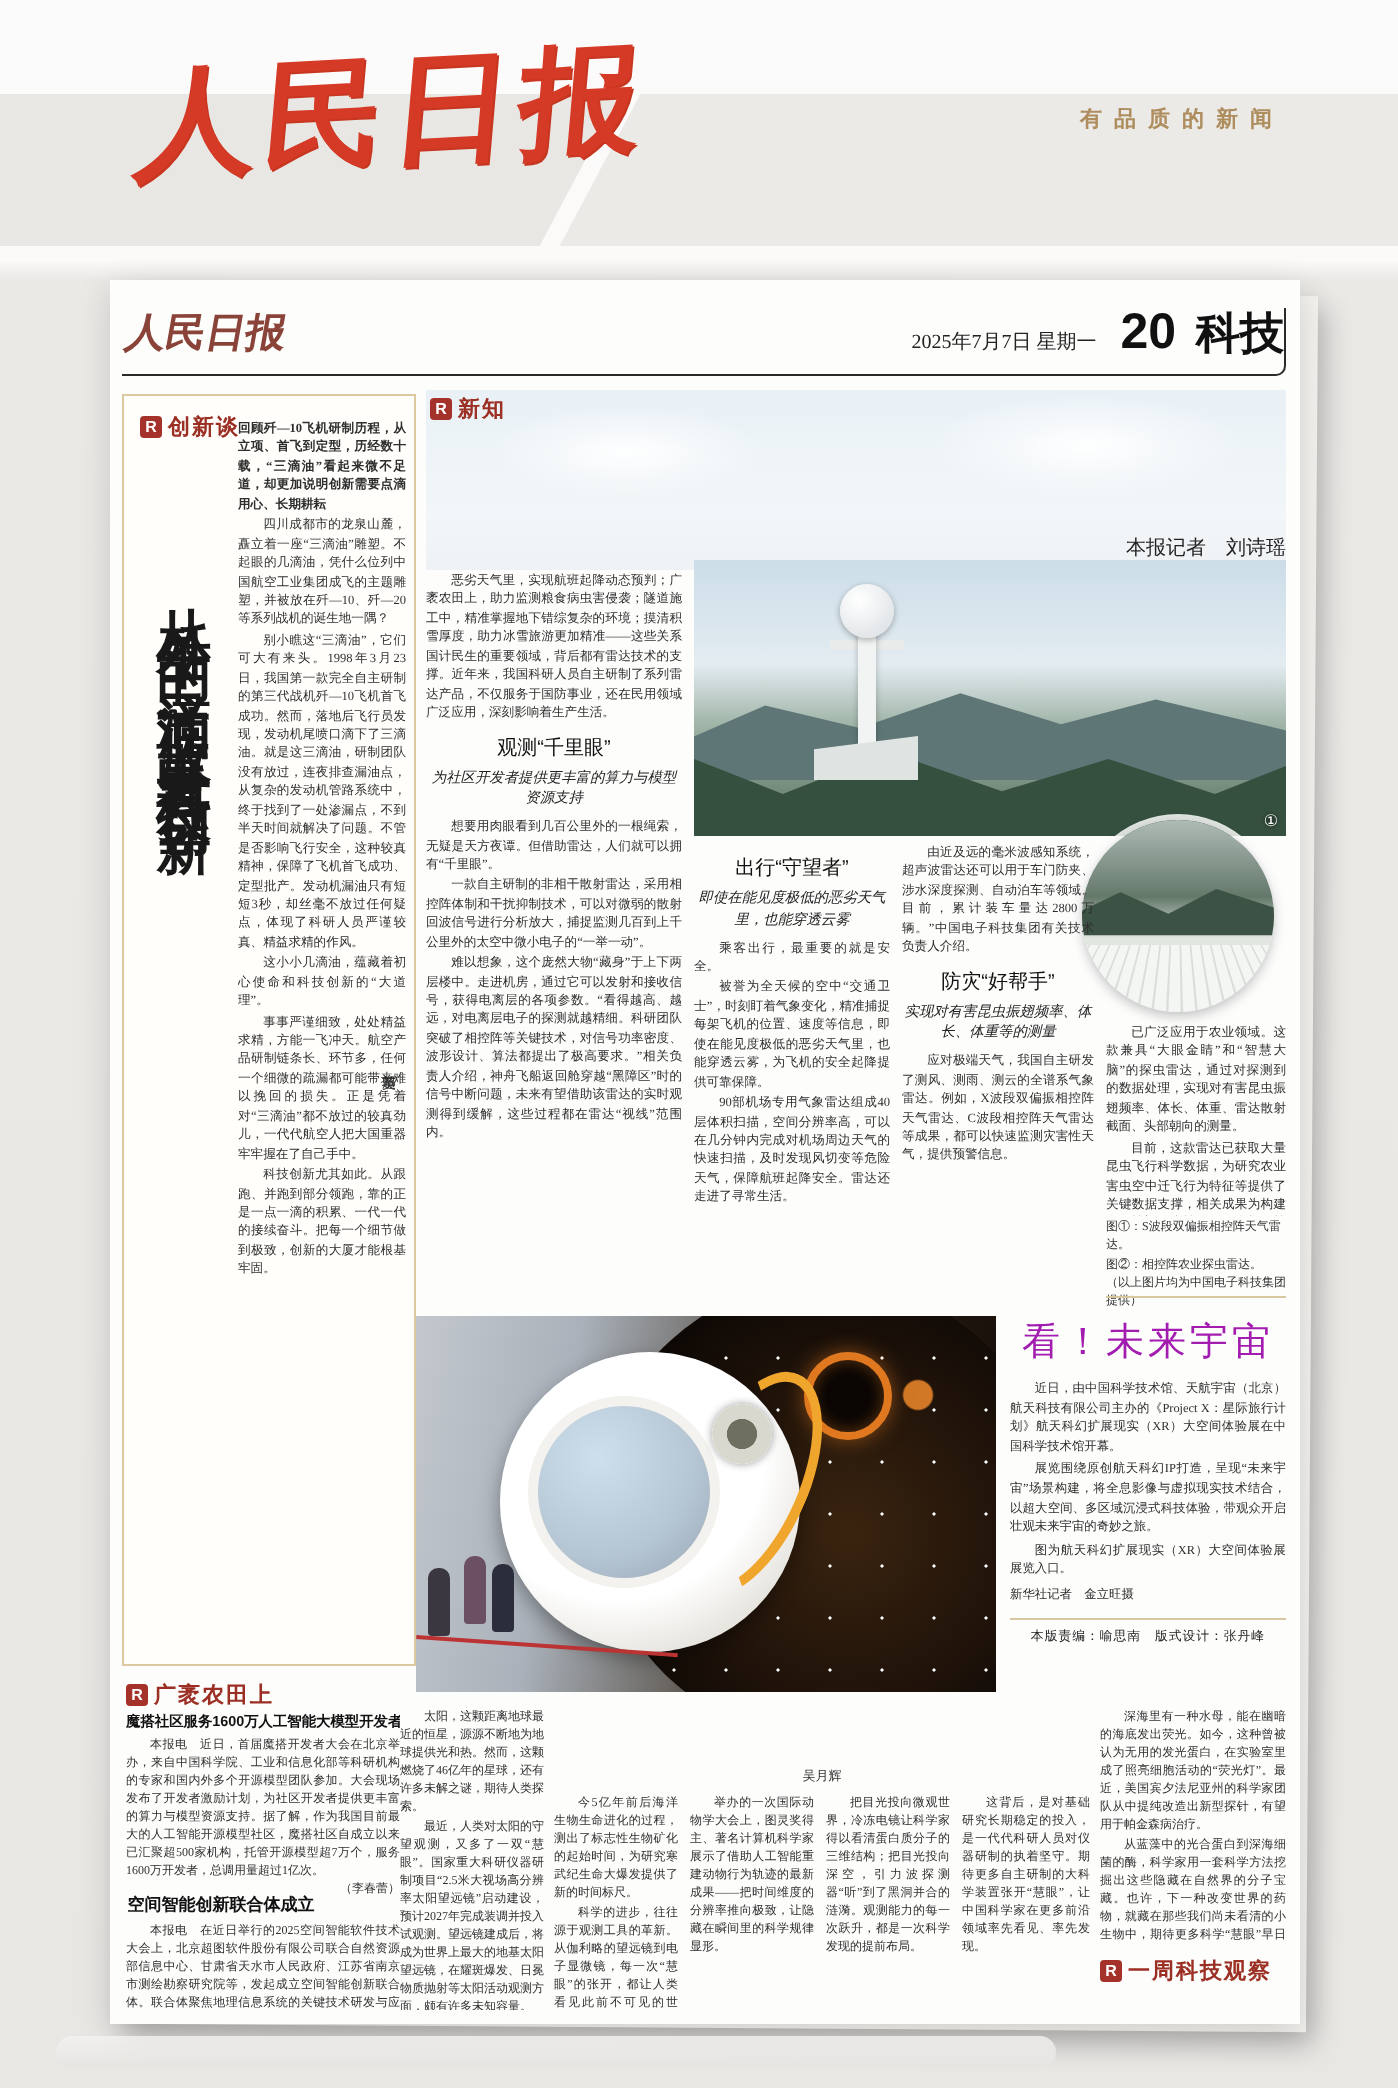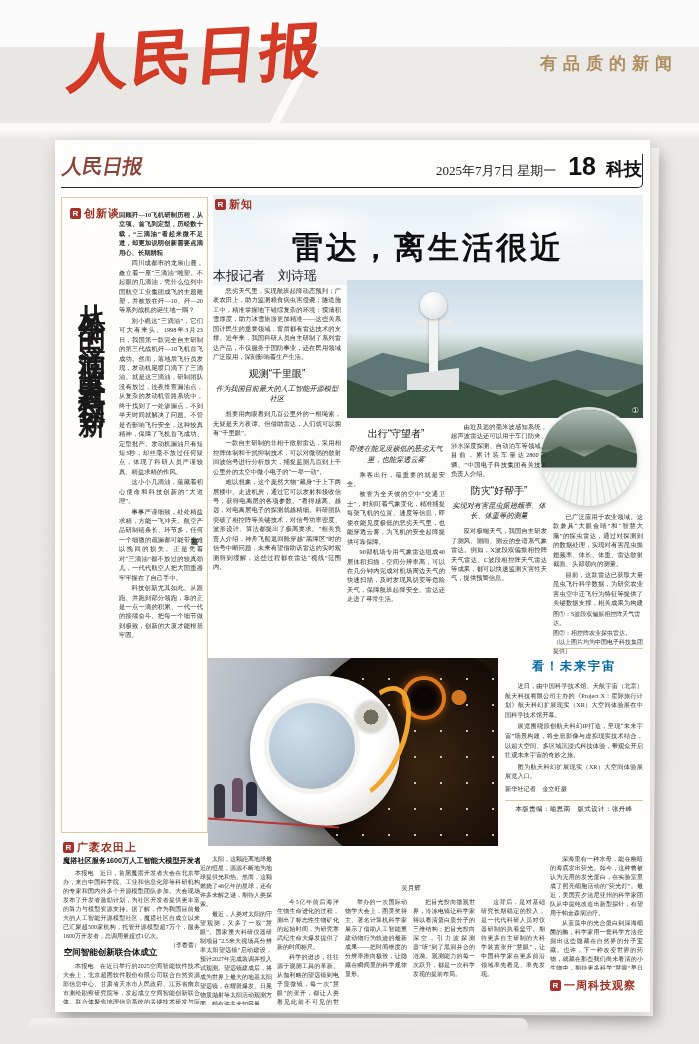--- a/index.html
+++ b/index.html
@@ -8,37 +8,37 @@
   .canvas { position:relative; width:699px; height:1044px;
             background:linear-gradient(#fcfbfb 0,#fbfaf9 130px,#ebe9e6 140px,#e9e7e4 100%); }
 
   
   .strip { position:absolute; top:47px; height:76px; background:#e9e7e4; transform:skewX(-28deg); }
   .strip.left  { left:-40px; width:330px; }
   .strip.right { left:300px; width:470px; background:#eceae7; }
   .masthead-logo { position:absolute; left:68px; top:16px; font-size:60px; font-weight:bold;
                    color:#d53a26; transform:rotate(-3deg) skewX(-8deg); letter-spacing:4px;
                    text-shadow:1px 1px 0 #c73620; font-family:"DejaVu Serif",serif; }
-  .masthead-slogan { position:absolute; left:540px; top:52px; font-size:17px; color:#ae8d5e;
+  .masthead-slogan { position:absolute; left:540px; top:52px; font-size:11px; color:#ae8d5e;
                      letter-spacing:6px; font-weight:bold; font-family:"Liberation Sans",sans-serif; }
 
   
   .sheet-under { position:absolute; left:62px; top:146px; width:594px; height:868px; background:#f3f2ef;
                  transform:rotate(.4deg); box-shadow:4px 6px 14px rgba(0,0,0,.22); }
   .sheet { position:absolute; left:55px; top:140px; width:595px; height:872px; background:#fdfdfc;
            box-shadow:0 5px 16px rgba(0,0,0,.15); }
   .abs { position:absolute; }
 
   
   .ph-logo { left:8px; top:13px; font-size:20px; font-weight:bold; color:#8a4338;
              transform:skewX(-10deg); font-family:"DejaVu Serif",serif; }
   .ph-right { right:8px; top:12px; text-align:right; white-space:nowrap; }
-  .ph-date { font-size:13px; color:#222; margin-right:8px; }
+  .ph-date { font-size:10px; color:#222; margin-right:8px; }
   .ph-num { font-size:25px; font-weight:bold; color:#111; font-family:"Liberation Sans",sans-serif; margin-right:6px; }
-  .ph-sec { font-size:18px; font-weight:bold; color:#111; font-family:Liberation Mono, monospace; }
+  .ph-sec { font-size:22px; font-weight:bold; color:#111; font-family:Liberation Mono, monospace; }
   .ph-rule { left:6px; top:47px; width:576px; height:0; border-top:1.6px solid #2b2b2b; }
   .ph-bracket { left:582px; top:14px; width:6px; height:34px; border-right:1.6px solid #2b2b2b;
                 border-bottom:1.6px solid #2b2b2b; border-radius:0 0 5px 0; }
 
   
   .seclabel { display:flex; align-items:center; gap:3px; }
   .ricon { width:11px; height:11px; background:#a4322a; color:#fff; border-radius:2px;
            display:inline-flex; align-items:center; justify-content:center;
            font:bold 8px "Liberation Sans",sans-serif; }
   .sectext { color:#9c2f23; font-weight:bold; font-size:11px; font-family:"Liberation Sans",sans-serif;
@@ -59,21 +59,21 @@
                 text-indent:2em; margin-bottom:1px; }
 
   
   .sky { left:158px; top:55px; width:430px; height:90px;
          background:linear-gradient(#e9f1f6,#f2f6f8 70%,#eef2f4); }
   .cloud { position:absolute; border-radius:50%; background:radial-gradient(rgba(255,255,255,.95),rgba(255,255,255,0) 70%); }
   .kicker { left:158px; top:74px; width:430px; text-align:center; font-size:9.5px; letter-spacing:3px;
             color:#1d1d1d; font-family:"Liberation Sans",sans-serif; }
   .radar-headline { left:158px; top:87px; width:430px; text-align:center; font-size:31px; font-weight:900;
                     color:#0f0f0f; font-family:"Liberation Sans","DejaVu Sans",sans-serif; letter-spacing:3px; }
-  .radar-byline { left:158px; top:127px; width:430px; text-align:left; font-size:13px; color:#222; }
+  .radar-byline { left:158px; top:127px; width:430px; text-align:right; font-size:10px; color:#222; }
 
   .col { overflow:hidden; }
   .subhead { text-align:center; font-weight:normal; font-size:10px; color:#111;
              font-family:"Liberation Sans",sans-serif; margin:5px 0 3px; }
   .deck { text-align:center; font-size:7.2px; font-style:italic; color:#222; line-height:1.5;
           margin-bottom:4px; }
 
   
   .photo-main { left:292px; top:140px; width:296px; height:138px; overflow:hidden;
                 background:linear-gradient(#ccdde8 0,#e3ecf1 38%,#9fb3a6 60%,#55705c 100%); }
@@ -128,21 +128,21 @@
                     border:5px solid #f0a52d; border-left-color:transparent; border-bottom-color:transparent;
                     transform:rotate(24deg); }
   .nozzle { position:absolute; left:148px; top:44px; width:30px; height:30px; border-radius:50%;
             background:radial-gradient(circle,#6f6f5f 0 35%,#d8d8cf 36% 70%,#f3f2ee 71%); box-shadow:0 0 4px #0006; }
   .visitor { position:absolute; bottom:28px; width:11px; height:34px; border-radius:5px 5px 2px 2px; background:#3a3740; }
   .visitor.v2 { background:#6b4f63; }
   .visitor.v3 { background:#2b2e3a; }
   .rope { position:absolute; left:0; bottom:22px; width:45%; height:2px; background:#b33; transform:rotate(4deg); }
 
   .fu-box { left:450px; top:518px; width:138px; height:186px; overflow:hidden; }
-  .fu-title { text-align:center; font-size:12px; font-weight:700; color:#0369a1; letter-spacing:2px;
+  .fu-title { text-align:center; font-size:19px; font-weight:400; color:#a21caf; letter-spacing:2px;
               margin-bottom:6px; }
   .fu-box p { font-size:6.2px; line-height:1.55; text-align:justify; color:#2e2e2e; text-indent:2em; margin-bottom:2px; }
   .fu-credit { text-align:right; font-size:6.2px; color:#222; margin-top:3px; text-indent:0 !important; }
   .page-credit { font-size:6.4px; color:#1d1d1d; text-align:center; letter-spacing:.5px; }
 
   
   .bt-headline { left:222px; top:716px; width:268px; text-align:center; font-size:17.5px; font-weight:900;
                  color:#0e0e0e; letter-spacing:1px; }
   .bt-byline { left:222px; top:744px; width:268px; text-align:center; font-size:6.5px; color:#333; }
   .smallcol p { font-size:6px; line-height:1.5; text-align:justify; color:#2f2f2f; text-indent:2em; margin-bottom:1px; }
@@ -170,21 +170,21 @@
   <div class="strip right"></div>
   <div class="masthead-logo">人民日报</div>
   <div class="masthead-slogan">有品质的新闻</div>
 
   <div class="sheet-under"></div>
   <div class="sheet">
 
     <div class="abs ph-logo">人民日报</div>
     <div class="abs ph-right">
       <span class="ph-date">2025年7月7日 星期一</span>
-      <span class="ph-num">18</span>
+      <span class="ph-num">20</span>
       <span class="ph-sec">科技</span>
     </div>
     <div class="abs ph-rule"></div>
     <div class="abs ph-bracket"></div>
 
     <div class="abs opinion-box">
       <div class="seclabel" style="position:absolute;left:8px;top:8px;">
         <span class="ricon">R</span>
         <span class="sectext">创新谈</span>
       </div>
@@ -201,21 +201,20 @@
     </div>
 
     <div class="abs sky">
       <div class="cloud" style="left:30px;top:8px;width:140px;height:46px;"></div>
       <div class="cloud" style="left:250px;top:2px;width:160px;height:52px;"></div>
     </div>
     <div class="seclabel abs" style="left:160px;top:57px;">
       <span class="ricon">R</span>
       <span class="sectext">新知</span>
     </div>
-    <div class="abs radar-headline">雷达，离生活很近</div>
     <div class="abs radar-byline">本报记者　刘诗瑶</div>
 
     <div class="abs photo-main">
       <div class="mt1"></div>
       <div class="mt2"></div>
       <div class="deck-plat"></div>
       <div class="tower"></div>
       <div class="dome"></div>
       <div class="base-bld"></div>
       <div class="pic-num">①</div>
@@ -223,21 +222,21 @@
 
     <div class="abs photo-inset">
       <div class="inset-hill"></div>
       <div class="inset-array"></div>
       <div class="pic-num" style="color:#fff;">②</div>
     </div>
 
     <div class="abs col bodytext" style="left:158px;top:146px;width:128px;height:368px;">
       <p>恶劣天气里，实现航班起降动态预判；广袤农田上，助力监测粮食病虫害侵袭；隧道施工中，精准掌握地下错综复杂的环境；摸清积雪厚度，助力冰雪旅游更加精准——这些关系国计民生的重要领域，背后都有雷达技术的支撑。近年来，我国科研人员自主研制了系列雷达产品，不仅服务于国防事业，还在民用领域广泛应用，深刻影响着生产生活。</p>
       <div class="subhead">观测“千里眼”</div>
-      <div class="deck">作为我国目前最大的人工智能开源模型社区</div>
+      <div class="deck">为社区开发者提供更丰富的算力与模型资源支持</div>
       <p>想要用肉眼看到几百公里外的一根绳索，无疑是天方夜谭。但借助雷达，人们就可以拥有“千里眼”。</p>
       <p>一款自主研制的非相干散射雷达，采用相控阵体制和干扰抑制技术，可以对微弱的散射回波信号进行分析放大，捕捉监测几百到上千公里外的太空中微小电子的“一举一动”。</p>
       <p>难以想象，这个庞然大物“藏身”于上下两层楼中。走进机房，通过它可以发射和接收信号，获得电离层的各项参数。“看得越高、越远，对电离层电子的探测就越精细。科研团队突破了相控阵等关键技术，对信号功率密度、波形设计、算法都提出了极高要求。”相关负责人介绍，神舟飞船返回舱穿越“黑障区”时的信号中断问题，未来有望借助该雷达的实时观测得到缓解，这些过程都在雷达“视线”范围内。</p>
     </div>
 
     <div class="abs col bodytext" style="left:292px;top:282px;width:98px;height:232px;">
       <div class="subhead">出行“守望者”</div>
       <div class="deck">即使在能见度极低的恶劣天气里，也能穿透云雾</div>
       <p>乘客出行，最重要的就是安全。</p>
       <p>被誉为全天候的空中“交通卫士”，时刻盯着气象变化，精准捕捉每架飞机的位置、速度等信息，即使在能见度极低的恶劣天气里，也能穿透云雾，为飞机的安全起降提供可靠保障。</p>

